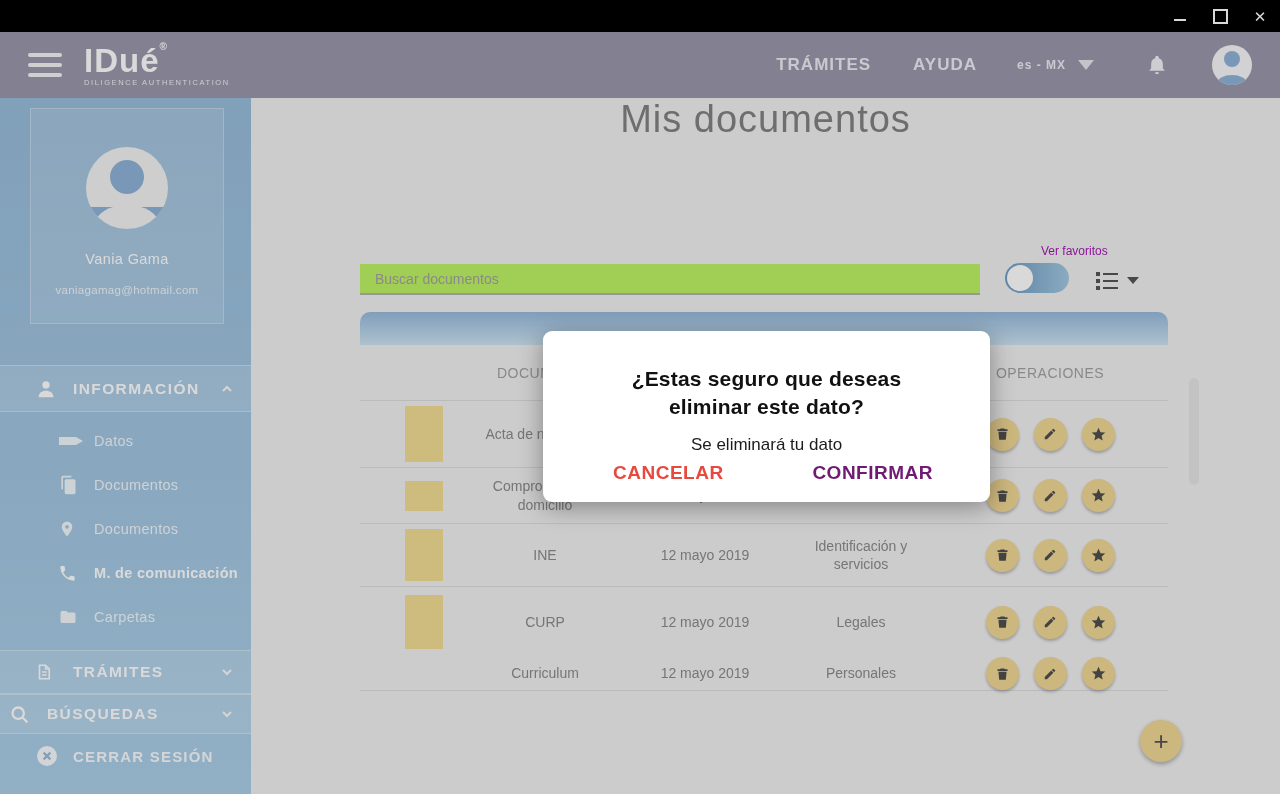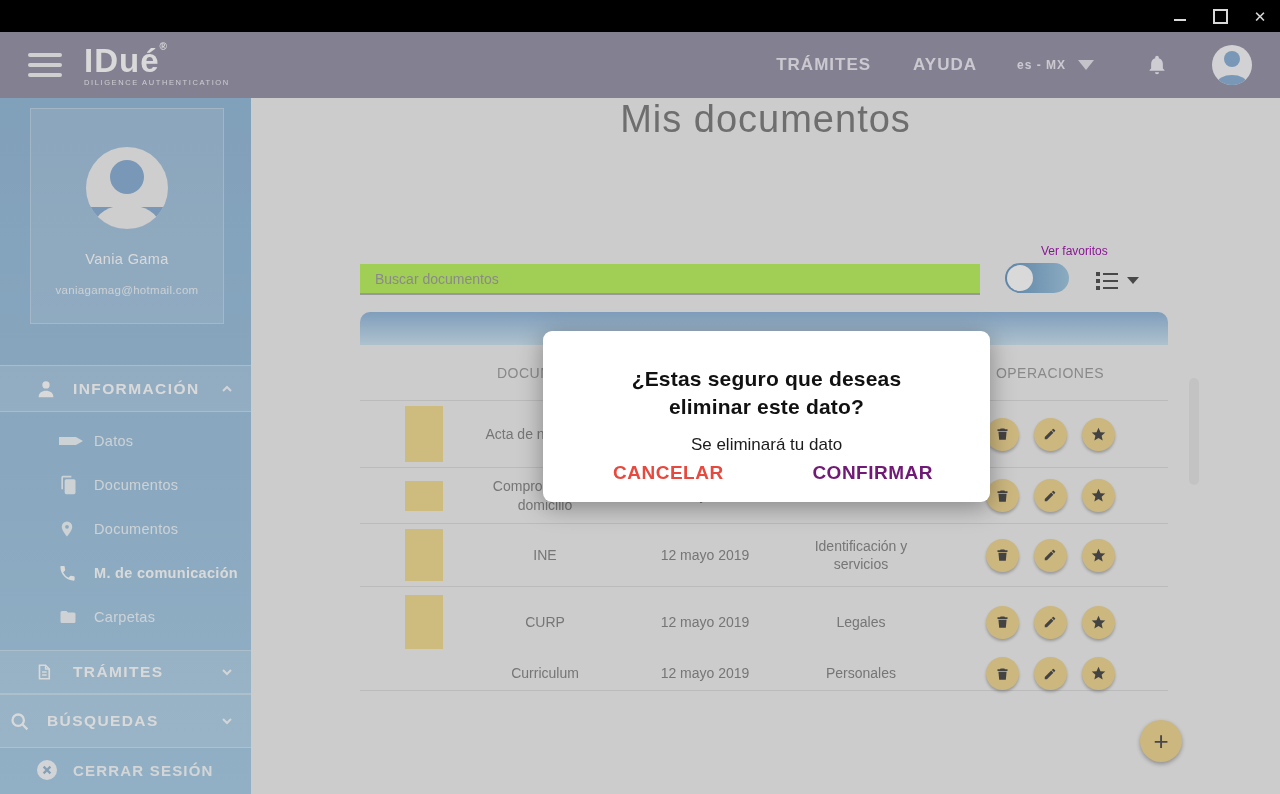--- a/index.html
+++ b/index.html
@@ -257,21 +257,21 @@
               <path d="M9.5 12h6M9.5 16h6" stroke-width="1.8"></path>
             </svg>
         </span>
         <span class="blabel">TRÁMITES</span>
         <span class="chev">
           <svg width="16" height="16" viewBox="0 0 24 24" fill="none" stroke="currentColor" stroke-width="3">
               <path d="M6 9l6 6 6-6"></path>
             </svg>
         </span>
       </div>
-      <div class="band small" style="height:54px;padding-left:9px;">
+      <div class="band small" style="height:40px;padding-left:9px;">
         <span class="bicon">
           <svg width="21" height="21" viewBox="0 0 24 24" fill="none" stroke="currentColor" stroke-width="2.6">
               <circle cx="10.5" cy="10.5" r="6.5"></circle>
               <path d="M15.5 15.5L21 21"></path>
             </svg>
         </span>
         <span class="blabel">BÚSQUEDAS</span>
         <span class="chev">
           <svg width="16" height="16" viewBox="0 0 24 24" fill="none" stroke="currentColor" stroke-width="3">
               <path d="M6 9l6 6 6-6"></path>

